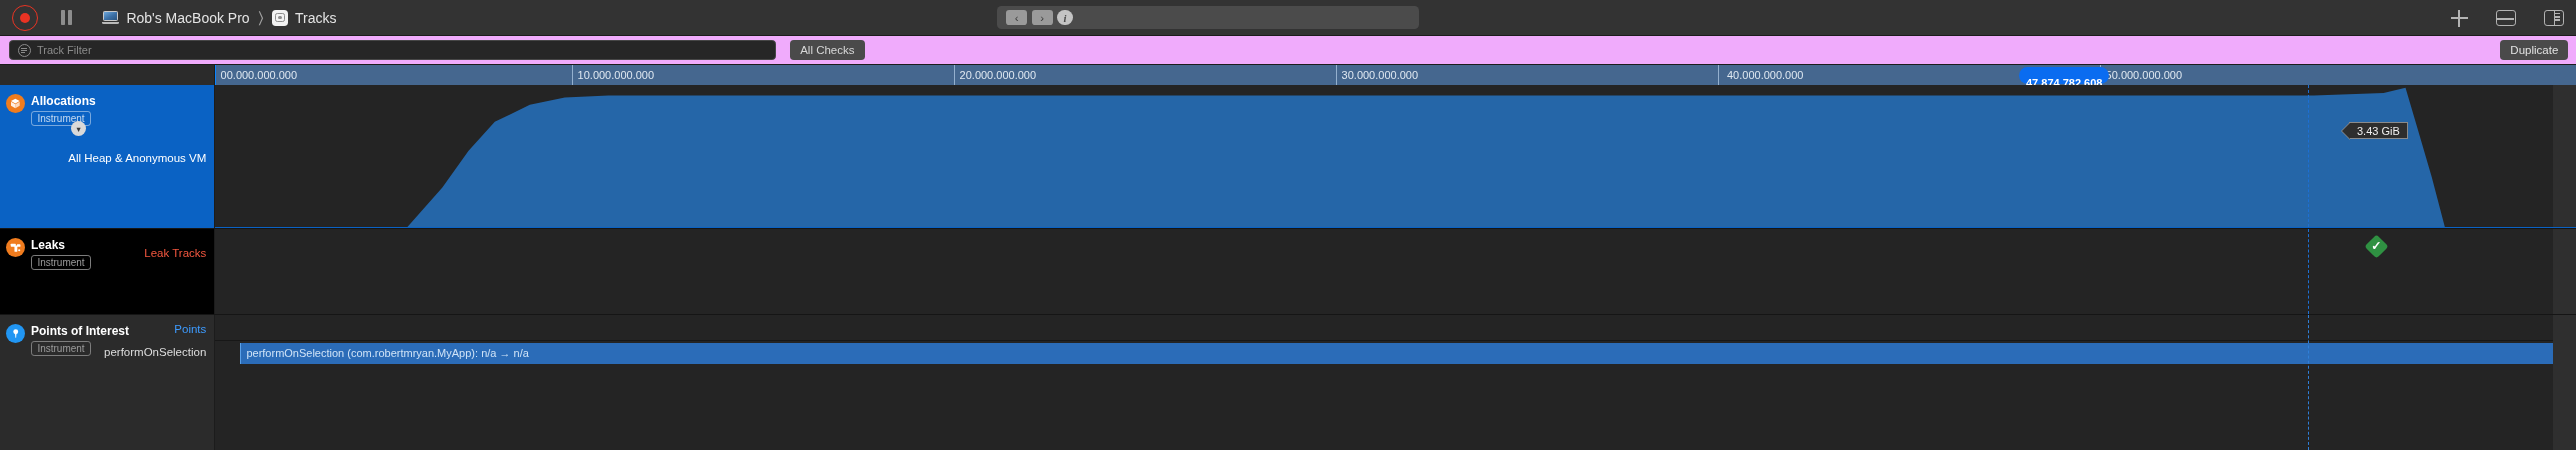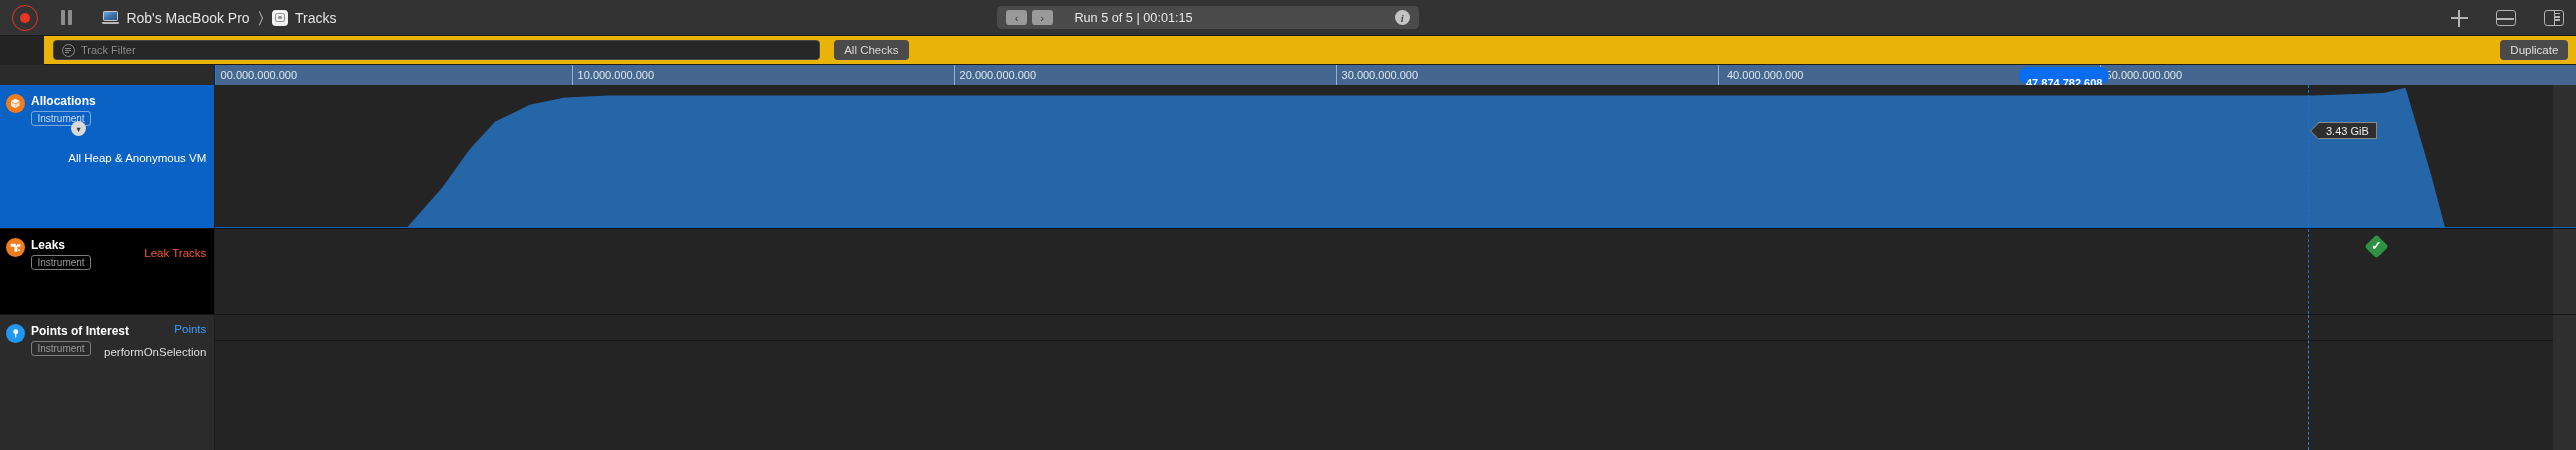--- a/index.html
+++ b/index.html
@@ -175,23 +175,23 @@
     position: absolute; right: 2.3px; width: 5.4px; height: 1.2px; background: #b4b4b4;
   }
   .inspector-ic .ln:nth-child(1) { top: 2.3px; }
   .inspector-ic .ln:nth-child(2) { top: 5.4px; }
   .inspector-ic .ln:nth-child(3) { top: 8.4px; }
 
   
   .filterbar {
     position: relative;
     height: 29px;
-    background: #eab308;
+    background: #f0abfc;
     border-bottom: 0.8px solid #1c1c1c;
-    display: flex; align-items: center; margin-left: 44px;
+    display: flex; align-items: center;
   }
   .track-filter {
     margin-left: 9.2px;
     width: 767px;
     height: 20px;
     background: #262626;
     border: 0.8px solid #464646;
     border-radius: 3.8px;
     display: flex; align-items: center;
     padding: 0 7.7px;
@@ -401,20 +401,21 @@
     position: absolute;
     height: 17px;
     background: #2e2e2e;
     border: 0.8px solid #8a8a8a;
     color: #f0f0f0;
     font-size: 11px;
     line-height: 16px;
     padding: 0 7px;
     z-index: 6;
     white-space: nowrap;
+    margin-left: 31px;
   }
   .gib-badge::before {
     content: "";
     position: absolute;
     left: -9.2px; top: -0.8px;
     width: 0; height: 0;
     border-top: 9.2px solid transparent;
     border-bottom: 9.2px solid transparent;
     border-right: 9.2px solid #8a8a8a;
   }
@@ -498,21 +499,20 @@
         <span class="app-icon">
             <span class="ring"></span>
           </span>
         <span>Tracks</span>
       </div>
     </div>
 
     <div class="status-pill">
       <div class="nav-btn">‹</div>
       <div class="nav-btn">›</div>
-      <div class="status-text">Run 5 of 5  |  00:01:15</div>
       <div class="info-icon">i</div>
     </div>
 
     <div class="tb-right">
       <div class="icon-btn">
         <span class="plus-ic"></span>
       </div>
       <div class="icon-btn">
         <span class="split-ic"></span>
       </div>
@@ -617,20 +617,21 @@
             </svg>
           </span>
         </div>
         <div class="row-title">Points of Interest</div>
         <div class="inst-badge">Instrument</div>
         <div class="lane-label lbl-blue" style="top:7.7px;">Points</div>
         <div class="lane-label lbl-grey" style="top:31px;">performOnSelection</div>
       </div>
       <div class="row-lane" id="poi-lane">
         <div class="lane-divider" style="top:25px;"></div>
+        <div class="interval-bar" id="poi-interval" style="left: 25px; top: 28px; width: 2313px; height: 21px;">performOnSelection (com.robertmryan.MyApp): n/a → n/a</div>
         <div class="dash-line poi" id="poi-dash" style="left: 2093px;"></div>
         <div class="right-shade"></div>
       </div>
     </div>
 
   </div>
 </div>
 
 
 </body></html>

